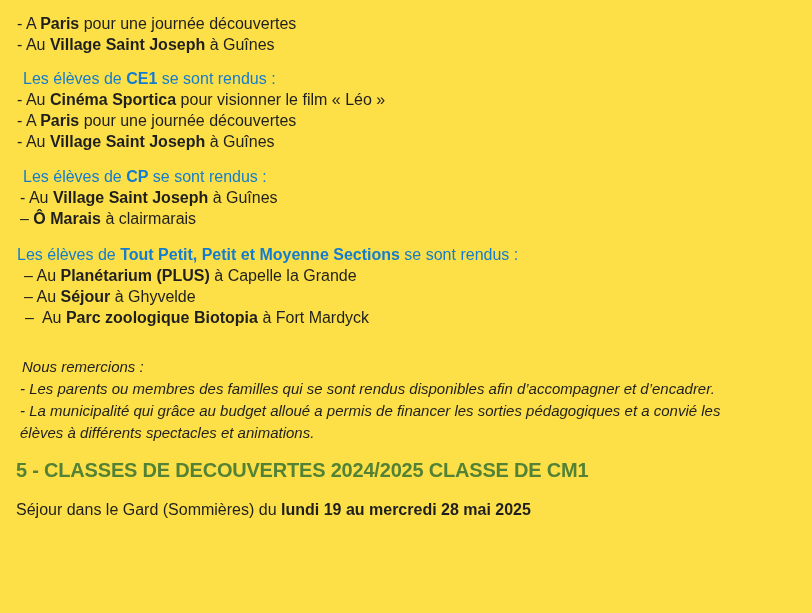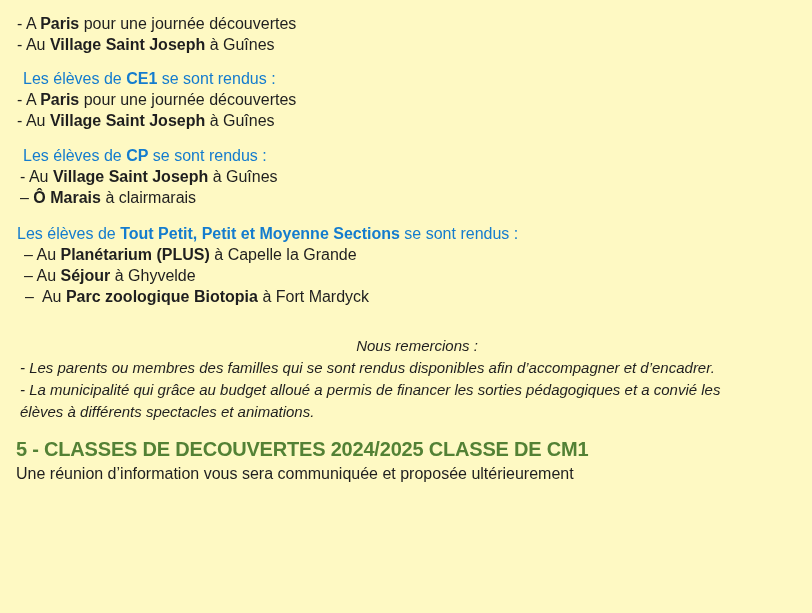--- a/index.html
+++ b/index.html
@@ -15,40 +15,41 @@
   .ind23{margin-left:23px}
   .ind24{margin-left:24px}
   .ind25{margin-left:25px}
   strong{font-weight:bold;}
   .sec-head{color:var(--blue,#147CCE);}
   .gap13{margin-top:13px}
   .gap14{margin-top:14px}
   .gap15{margin-top:15px}
   .thanks{font-style:italic;font-size:15px;}
   .thanks .line{line-height:22px;}
-  .thanks-title{margin-left:22px;margin-top:28px;text-align:center;}
+  .thanks-title{margin-left:22px;margin-top:28px;}
   .thanks-item{margin-left:20px;}
   .thanks-cont{margin-left:20px;}
   .chapter{
     color:var(--green,#538135);font-weight:bold;font-size:20px;
     line-height:28px;margin:12px 0 0 16px;letter-spacing:-0.2px;
     white-space:pre-wrap;
   }
   .footer-line{margin-left:16px;line-height:22px;white-space:pre-wrap;}
   .footer-line.first{margin-top:15px;}
 </style>
 </head>
 <body>
 
-<div class="page" style="color: rgb(31, 31, 31); background: #fef9c3;">
+<div class="page" style="color: rgb(31, 31, 31); background: #fde047;">
 
   <p class="line ind17"><span>-</span><span> A </span><strong>Paris</strong><span> pour une journée découvertes</span></p>
   <p class="line ind17"><span>-</span><span> Au </span><strong>Village Saint Joseph</strong><span> à Guînes</span></p>
 
   <p class="line ind23 sec-head gap13"><span>Les élèves de </span><strong>CE1</strong><span> se sont rendus :</span></p>
+  <p class="line ind17"><span>-</span><span> Au </span><strong>Cinéma Sportica</strong><span> pour visionner le film « Léo »</span></p>
   <p class="line ind17"><span>-</span><span> A </span><strong>Paris</strong><span> pour une journée découvertes</span></p>
   <p class="line ind17"><span>-</span><span> Au </span><strong>Village Saint Joseph</strong><span> à Guînes</span></p>
 
   <p class="line ind23 sec-head gap14"><span>Les élèves de </span><strong>CP</strong><span> se sont rendus :</span></p>
   <p class="line ind20"><span>-</span><span> Au </span><strong>Village Saint Joseph</strong><span> à Guînes</span></p>
   <p class="line ind20"><span>–</span><span> </span><strong>Ô Marais</strong><span> à clairmarais</span></p>
 
   <p class="line ind17 sec-head gap15"><span>Les élèves de </span><strong>Tout Petit, Petit et Moyenne Sections</strong><span> se sont rendus :</span></p>
   <p class="line ind24"><span>–</span><span> Au </span><strong>Planétarium (PLUS)</strong><span> à Capelle la Grande</span></p>
   <p class="line ind24"><span>–</span><span> Au </span><strong>Séjour</strong><span> à Ghyvelde</span></p>
@@ -57,15 +58,15 @@
 
   <div class="thanks">
     <p class="line thanks-title">Nous remercions :</p>
     <p class="line thanks-item">- Les parents ou membres des familles qui se sont rendus disponibles afin d’accompagner et d’encadrer.</p>
     <p class="line thanks-item">- La municipalité qui grâce au budget alloué a permis de financer les sorties pédagogiques et a convié les</p>
     <p class="line thanks-cont">élèves à différents spectacles et animations.</p>
   </div>
 
   <h1 class="chapter">5 - CLASSES DE DECOUVERTES 2024/2025 CLASSE DE CM1</h1>
 
-  <p class="line footer-line">Une réunion d’information vous sera communiquée et proposée ultérieurement</p>
+  <p class="line footer-line first"><span>Séjour dans le Gard (Sommières) du </span><strong>lundi 19 au mercredi 28 mai 2025</strong></p>
 
 </div>
 
 </body></html>

